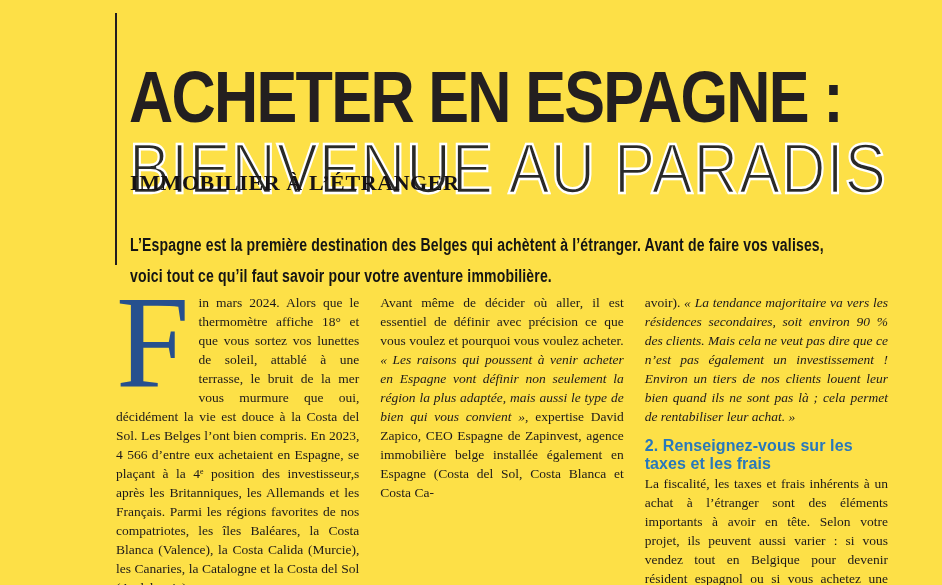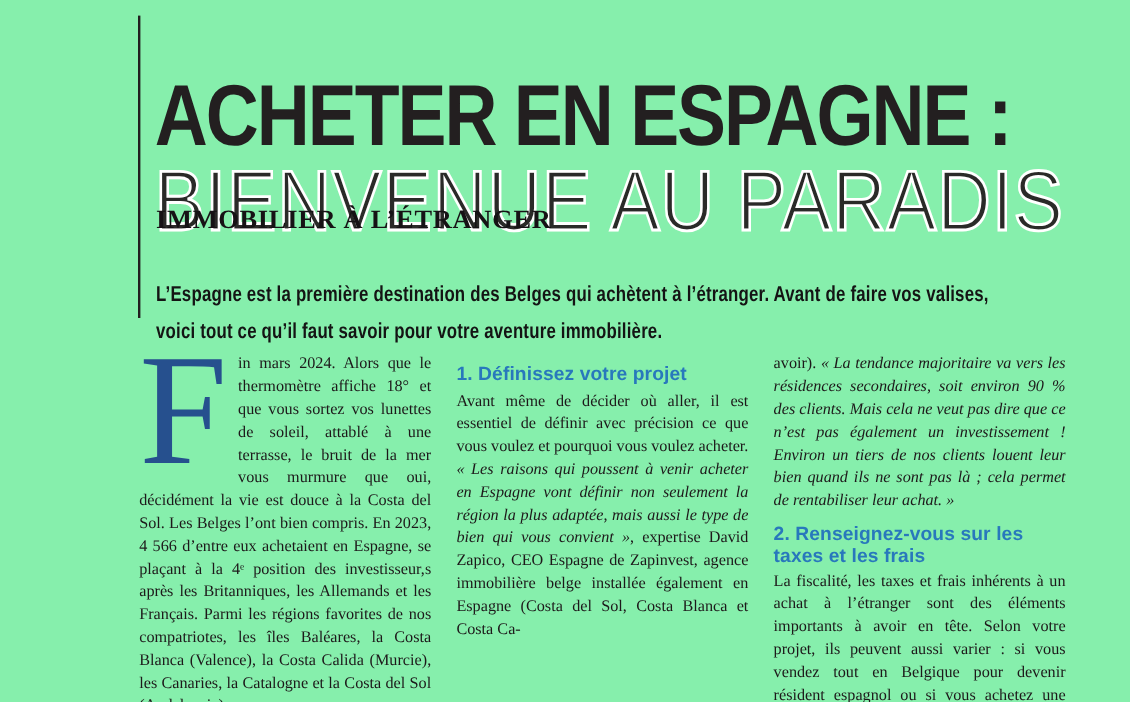--- a/index.html
+++ b/index.html
@@ -1,19 +1,19 @@
 <!DOCTYPE html>
 <html lang="fr" style="--accent-blue: #2878bc; --dropcap-blue: #26508e; --headline: #231f20;"><head>
 <meta charset="utf-8">
 <style>
   html,body{margin:0;padding:0;background:#ffffff;}
   .page{
     position:relative;
     width:942px;height:585px;
-    background:#86efac;
+    background:#fde047;
     overflow:hidden;
     font-family:"Liberation Serif",serif;
     color:#1d191a;
   }
   .vrule{
     position:absolute;left:115px;top:13px;
     width:2px;height:252px;background:#221e1f;
   }
   .t1{
     position:absolute;left:129px;top:13px;
@@ -91,21 +91,20 @@
   <p class="lead">L’Espagne est la première destination des Belges qui achètent à l’étranger. Avant de faire vos valises, voici tout ce qu’il faut savoir pour votre aventure immobilière.</p>
 
   <div class="cols">
 
     <div class="col">
       <p class="body"><span class="dropcap">F</span><span>in mars 2024. Alors que le thermomètre affiche 18° et que vous sortez vos lunettes de soleil, attablé à une terrasse, le bruit de la mer vous murmure que oui, décidément la vie est douce à la Costa del Sol. Les Belges l’ont bien compris. En 2023, 4 566 d’entre eux achetaient en Espagne, se plaçant à la 4ᵉ position des investisseur,s après les Britanniques, les Allemands et les Français. Parmi les régions favorites de nos compatriotes, les îles Baléares, la Costa Blanca (Valence), la Costa Calida (Murcie), les Canaries, la Catalogne et la Costa del Sol (Andalousie).</span></p>
 
     </div>
 
     <div class="col">
-      <h2 class="bluehead">1. Définissez votre projet</h2>
       <p class="body"><span>Avant même de décider où aller, il est essentiel de définir avec précision ce que vous voulez et pourquoi vous voulez acheter. </span><span class="it">« Les raisons qui poussent à venir acheter en Espagne vont définir non seulement la région la plus adaptée, mais aussi le type de bien qui vous convient »</span><span>, expertise David Zapico, CEO Espagne de Zapinvest, agence immobilière belge installée également en Espagne (Costa del Sol, Costa Blanca et Costa Ca-</span></p>
     </div>
 
     <div class="col">
       <p class="body"><span>avoir). </span><span class="it">« La tendance majoritaire va vers les résidences secondaires, soit environ 90 % des clients. Mais cela ne veut pas dire que ce n’est pas également un investissement ! Environ un tiers de nos clients louent leur bien quand ils ne sont pas là ; cela permet de rentabiliser leur achat. »</span></p>
       <h2 class="bluehead">2. Renseignez-vous sur les taxes et les frais</h2>
       <p class="body"><span>La fiscalité, les taxes et frais inhérents à un achat à l’étranger sont des éléments importants à avoir en tête. Selon votre projet, ils peuvent aussi varier : si vous vendez tout en Belgique pour devenir résident espagnol ou si vous achetez une résidence secondaire, votre situation sera très différente. </span></p>
     </div>
 
   </div>

